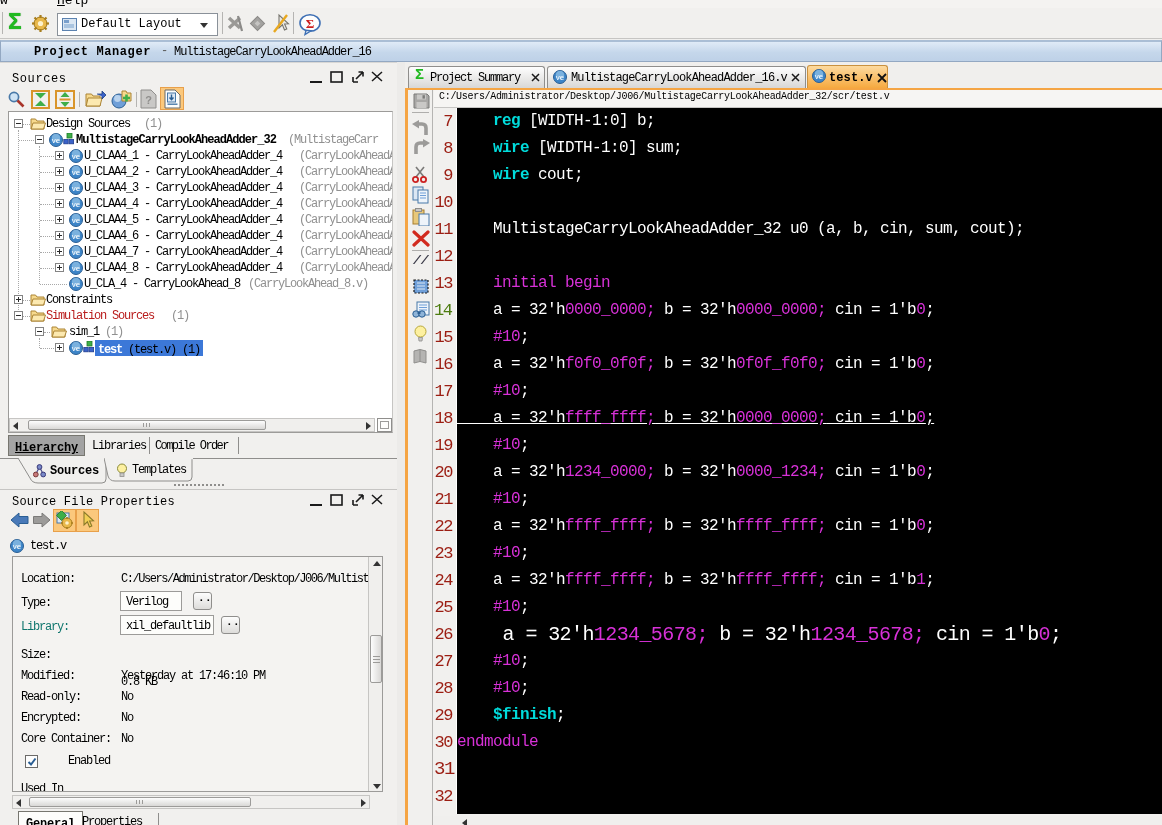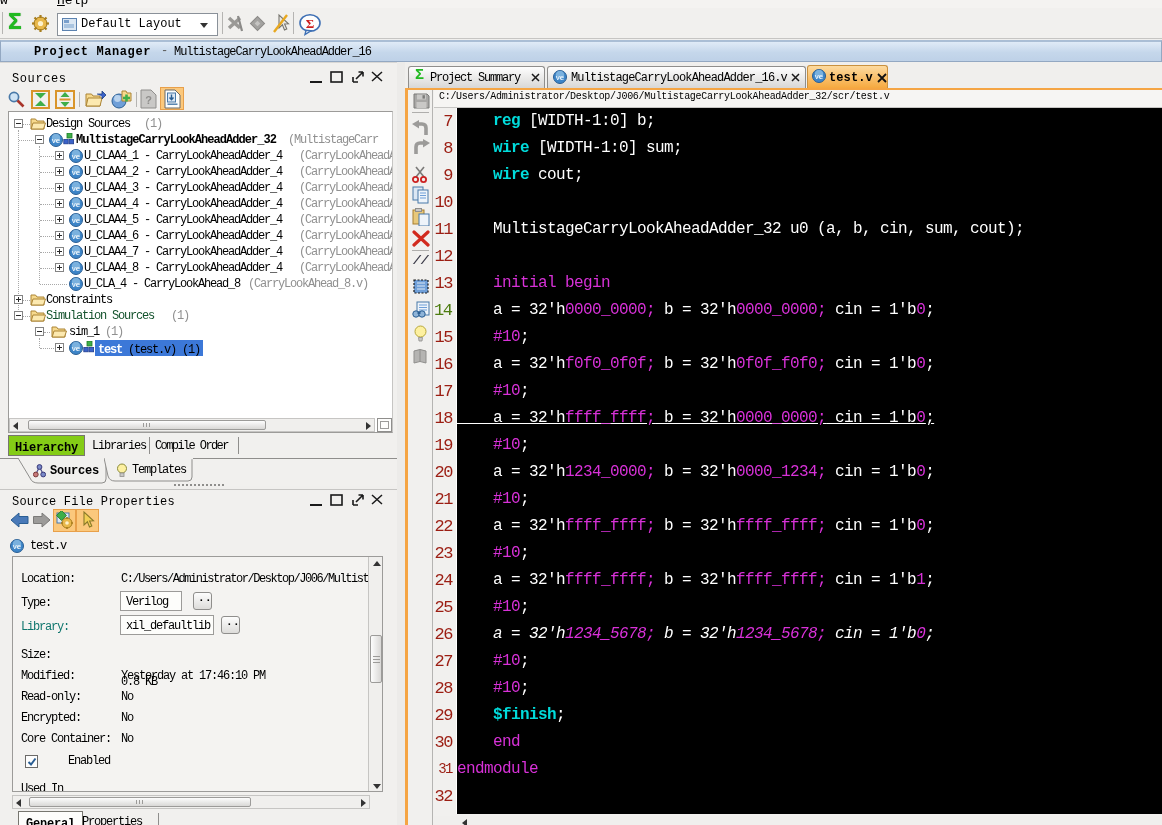--- a/index.html
+++ b/index.html
@@ -281,21 +281,21 @@
 <div class="abs t11" style="left:37px;top:180px;color:#000;">Constraints</div>
 <svg class="abs" style="left:5px;top:199px" width="9" height="9" viewBox="0 0 9 9">
           <rect x="0.5" y="0.5" width="8" height="8" fill="#fff" stroke="#848484"></rect>
           <rect x="2" y="4" width="5" height="1" fill="#2a2a2a"></rect>
         </svg>
 <div class="abs" style="left:14px;top:204px;width:7px;height:1px;border-top:1px dotted #a8a8a8;"></div>
 <svg class="abs" style="left:21px;top:197px" width="16" height="13" viewBox="0 0 16 13">
 <path d="M1 3 L1 12 L14 12 L14 4 L7 4 L5.5 2 L1 2 Z" fill="#f6d98d" stroke="#ab8435" stroke-width="1"></path>
 <path d="M3 6 L15.5 6 L13.5 12 L1.2 12 Z" fill="#fce9b0" stroke="#ab8435" stroke-width="1"></path>
         </svg>
-<div class="abs t11" style="left:37px;top:196px;color:#14532d;">Simulation Sources</div>
+<div class="abs t11" style="left:37px;top:196px;color:#b91c1c;">Simulation Sources</div>
 <div class="abs t11 gray" style="left:162px;top:196px;">(1)</div>
 <svg class="abs" style="left:26px;top:215px" width="9" height="9" viewBox="0 0 9 9">
           <rect x="0.5" y="0.5" width="8" height="8" fill="#fff" stroke="#848484"></rect>
           <rect x="2" y="4" width="5" height="1" fill="#2a2a2a"></rect>
         </svg>
 <div class="abs" style="left:35px;top:220px;width:6px;height:1px;border-top:1px dotted #a8a8a8;"></div>
 <svg class="abs" style="left:42px;top:213px" width="16" height="13" viewBox="0 0 16 13">
 <path d="M1 3 L1 12 L14 12 L14 4 L7 4 L5.5 2 L1 2 Z" fill="#f6d98d" stroke="#ab8435" stroke-width="1"></path>
 <path d="M3 6 L15.5 6 L13.5 12 L1.2 12 Z" fill="#fce9b0" stroke="#ab8435" stroke-width="1"></path>
         </svg>
@@ -327,21 +327,21 @@
       <div class="abs" style="left:114px;top:2px;width:1px;height:4px;background:#9c9b99;"></div>
       <div class="abs" style="left:117px;top:2px;width:1px;height:4px;background:#9c9b99;"></div>
       <div class="abs" style="left:120px;top:2px;width:1px;height:4px;background:#9c9b99;"></div>
     </div>
   </div>
 <div class="abs" style="left:377px;top:418px;width:15px;height:14px;background:#fdfdfc;border:1px solid #8f8e8c;">
     <div class="abs" style="left:2px;top:2px;width:9px;height:8px;border:1px solid #9c9b99;"></div>
   </div>
 
 <div class="abs" style="left:0px;top:434px;width:397px;height:24px;background:#f1f0ee;">
- <div class="abs" style="left:8px;top:1px;height:21px;background:#84cc16;border:1px solid #77766f;padding:2px 6px 0 6px;"><span class="t11" style="font-weight:bold;letter-spacing:-0.2px;">Hierarchy</span></div>
+ <div class="abs" style="left:8px;top:1px;height:21px;background:#a3a3a3;border:1px solid #77766f;padding:2px 6px 0 6px;text-decoration:underline;"><span class="t11" style="font-weight:bold;letter-spacing:-0.2px;">Hierarchy</span></div>
  <div class="abs t11" style="left:92px;top:4px;color:#000;">Libraries</div>
  <div class="abs" style="left:149px;top:3px;width:1px;height:17px;background:#8f8e8c;"></div>
  <div class="abs t11" style="left:155px;top:4px;color:#000;letter-spacing:-1.6px;">Compile Order</div>
  <div class="abs" style="left:238px;top:3px;width:1px;height:17px;background:#8f8e8c;"></div>
 </div>
 
 <div class="abs" style="left:0px;top:458px;width:397px;height:28px;background:#f1f0ee;">
  <div class="abs" style="left:0;top:0;width:397px;height:1px;background:#8f8e8c;"></div>
  <svg class="abs" style="left:18px;top:0px" width="90" height="26" viewBox="0 0 90 26">
   <path d="M0 0 L12 20 Q14 25 20 25 L84 25 Q88 25 88 21 L88 0" fill="#f1f0ee" stroke="#8f8e8c" stroke-width="1"></path>
@@ -596,21 +596,21 @@
       <div style="height:27px;line-height:27px;text-align:right;padding-right:4px;color:#9b1d12;font-size:17px;letter-spacing:-1.5px;">21</div>
       <div style="height:27px;line-height:27px;text-align:right;padding-right:4px;color:#9b1d12;font-size:17px;letter-spacing:-1.5px;">22</div>
       <div style="height:27px;line-height:27px;text-align:right;padding-right:4px;color:#9b1d12;font-size:17px;letter-spacing:-1.5px;">23</div>
       <div style="height:27px;line-height:27px;text-align:right;padding-right:4px;color:#9b1d12;font-size:17px;letter-spacing:-1.5px;">24</div>
       <div style="height:27px;line-height:27px;text-align:right;padding-right:4px;color:#9b1d12;font-size:17px;letter-spacing:-1.5px;">25</div>
       <div style="height:27px;line-height:27px;text-align:right;padding-right:4px;color:#9b1d12;font-size:17px;letter-spacing:-1.5px;">26</div>
       <div style="height:27px;line-height:27px;text-align:right;padding-right:4px;color:#9b1d12;font-size:17px;letter-spacing:-1.5px;">27</div>
       <div style="height:27px;line-height:27px;text-align:right;padding-right:4px;color:#9b1d12;font-size:17px;letter-spacing:-1.5px;">28</div>
       <div style="height:27px;line-height:27px;text-align:right;padding-right:4px;color:#9b1d12;font-size:17px;letter-spacing:-1.5px;">29</div>
       <div style="height:27px;line-height:27px;text-align:right;padding-right:4px;color:#9b1d12;font-size:17px;letter-spacing:-1.5px;">30</div>
-      <div style="height:27px;line-height:27px;text-align:right;padding-right:4px;color:#9b1d12;font-size:14px;letter-spacing:-1.5px;">31</div>
+      <div style="height:27px;line-height:27px;text-align:right;padding-right:4px;color:#9b1d12;font-size:19px;letter-spacing:-1.5px;">31</div>
       <div style="height:27px;line-height:27px;text-align:right;padding-right:4px;color:#9b1d12;font-size:17px;letter-spacing:-1.5px;">32</div>
     </div>
  <div class="abs" id="code" style="left:49px;top:18px;width:705px;height:706px;background:#000;">
       <div style="height:27px;line-height:27px;white-space:pre;color:#ffffff;font-size:16px;letter-spacing:-0.6px;">    <span style="color:#00dcdc;font-weight:bold">reg</span> [WIDTH-1:0] b;</div>
       <div style="height:27px;line-height:27px;white-space:pre;color:#ffffff;font-size:16px;letter-spacing:-0.6px;">    <span style="color:#00dcdc;font-weight:bold">wire</span> [WIDTH-1:0] sum;</div>
       <div style="height:27px;line-height:27px;white-space:pre;color:#ffffff;font-size:16px;letter-spacing:-0.6px;">    <span style="color:#00dcdc;font-weight:bold">wire</span> cout;</div>
       <div style="height:27px;line-height:27px;white-space:pre;color:#ffffff;font-size:16px;letter-spacing:-0.6px;"></div>
       <div style="height:27px;line-height:27px;white-space:pre;color:#ffffff;font-size:16px;letter-spacing:-0.6px;">    MultistageCarryLookAheadAdder_32 u0 (a, b, cin, sum, cout);</div>
       <div style="height:27px;line-height:27px;white-space:pre;color:#ffffff;font-size:16px;letter-spacing:-0.6px;"></div>
       <div style="height:27px;line-height:27px;white-space:pre;color:#ffffff;font-size:16px;letter-spacing:-0.6px;">    <span style="color:#d831d8">initial begin</span></div>
@@ -619,23 +619,22 @@
       <div style="height:27px;line-height:27px;white-space:pre;color:#ffffff;font-size:16px;letter-spacing:-0.6px;">    a = 32'h<span style="color:#d831d8">f0f0_0f0f;</span> b = 32'h<span style="color:#d831d8">0f0f_f0f0;</span> cin = 1'b<span style="color:#d831d8">0</span>;</div>
       <div style="height:27px;line-height:27px;white-space:pre;color:#ffffff;font-size:16px;letter-spacing:-0.6px;">    <span style="color:#d831d8">#10</span>;</div>
       <div style="height:27px;line-height:27px;white-space:pre;color:#ffffff;font-size:16px;letter-spacing:-0.6px;text-decoration:underline;">    a = 32'h<span style="color:#d831d8">ffff_ffff;</span> b = 32'h<span style="color:#d831d8">0000_0000;</span> cin = 1'b<span style="color:#d831d8">0</span>;</div>
       <div style="height:27px;line-height:27px;white-space:pre;color:#ffffff;font-size:16px;letter-spacing:-0.6px;">    <span style="color:#d831d8">#10</span>;</div>
       <div style="height:27px;line-height:27px;white-space:pre;color:#ffffff;font-size:16px;letter-spacing:-0.6px;">    a = 32'h<span style="color:#d831d8">1234_0000;</span> b = 32'h<span style="color:#d831d8">0000_1234;</span> cin = 1'b<span style="color:#d831d8">0</span>;</div>
       <div style="height:27px;line-height:27px;white-space:pre;color:#ffffff;font-size:16px;letter-spacing:-0.6px;">    <span style="color:#d831d8">#10</span>;</div>
       <div style="height:27px;line-height:27px;white-space:pre;color:#ffffff;font-size:16px;letter-spacing:-0.6px;">    a = 32'h<span style="color:#d831d8">ffff_ffff;</span> b = 32'h<span style="color:#d831d8">ffff_ffff;</span> cin = 1'b<span style="color:#d831d8">0</span>;</div>
       <div style="height:27px;line-height:27px;white-space:pre;color:#ffffff;font-size:16px;letter-spacing:-0.6px;">    <span style="color:#d831d8">#10</span>;</div>
       <div style="height:27px;line-height:27px;white-space:pre;color:#ffffff;font-size:16px;letter-spacing:-0.6px;">    a = 32'h<span style="color:#d831d8">ffff_ffff;</span> b = 32'h<span style="color:#d831d8">ffff_ffff;</span> cin = 1'b<span style="color:#d831d8">1</span>;</div>
       <div style="height:27px;line-height:27px;white-space:pre;color:#ffffff;font-size:16px;letter-spacing:-0.6px;">    <span style="color:#d831d8">#10</span>;</div>
-      <div style="height:27px;line-height:27px;white-space:pre;color:#ffffff;font-size:16px;letter-spacing:-0.6px;font-style:italic;">    a = 32'h<span style="color:#d831d8">1234_5678;</span> b = 32'h<span style="color:#d831d8">1234_5678;</span> cin = 1'b<span style="color:#d831d8">0</span>;</div>
+      <div style="height:27px;line-height:27px;white-space:pre;color:#ffffff;font-size:20px;letter-spacing:-0.6px;">    a = 32'h<span style="color:#d831d8">1234_5678;</span> b = 32'h<span style="color:#d831d8">1234_5678;</span> cin = 1'b<span style="color:#d831d8">0</span>;</div>
       <div style="height:27px;line-height:27px;white-space:pre;color:#ffffff;font-size:16px;letter-spacing:-0.6px;">    <span style="color:#d831d8">#10</span>;</div>
       <div style="height:27px;line-height:27px;white-space:pre;color:#ffffff;font-size:16px;letter-spacing:-0.6px;">    <span style="color:#d831d8">#10</span>;</div>
       <div style="height:27px;line-height:27px;white-space:pre;color:#ffffff;font-size:16px;letter-spacing:-0.6px;">    <span style="color:#00dcdc;font-weight:bold">$finish</span>;</div>
-      <div style="height:27px;line-height:27px;white-space:pre;color:#ffffff;font-size:16px;letter-spacing:-0.6px;">    <span style="color:#d831d8">end</span></div>
       <div style="height:27px;line-height:27px;white-space:pre;color:#ffffff;font-size:16px;letter-spacing:-0.6px;"><span style="color:#d831d8">endmodule</span></div>
     </div>
  <div class="abs" style="left:26px;top:726px;width:728px;height:11px;background:#f0efed;">
    <div class="abs" style="left:28px;top:3px;width:0;height:0;border-top:4px solid transparent;border-bottom:4px solid transparent;border-right:5px solid #333;"></div>
  </div>
 </div>
 
 </body></html>

